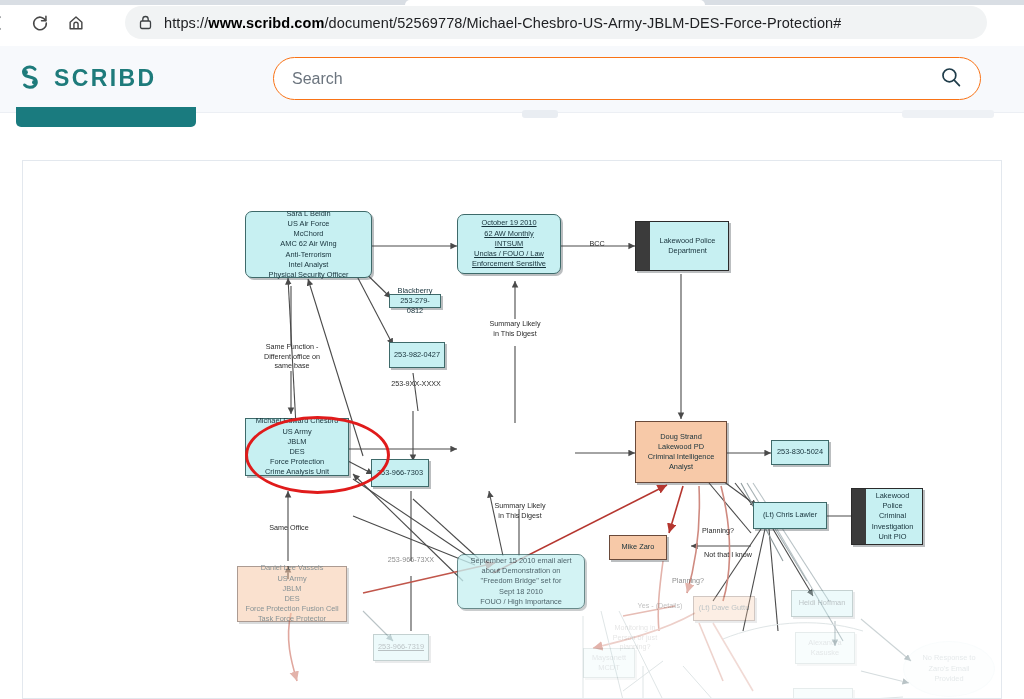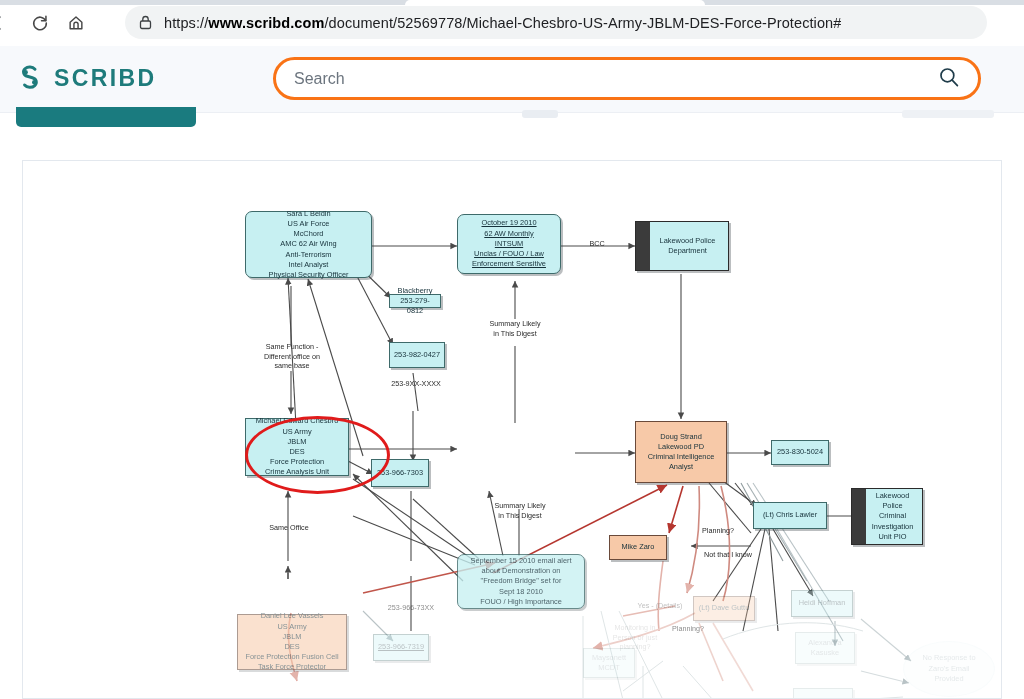--- a/index.html
+++ b/index.html
@@ -52,21 +52,21 @@
   #scribd-logo {
     position: absolute; left: 16px; top: 17px;
     display: flex; align-items: center; gap: 10px;
   }
   #scribd-logo .wordmark {
     font-size: 23px; font-weight: 700; color: #1e7b7b;
     letter-spacing: 2.4px;
   }
   #search-box {
     position: absolute; left: 273px; top: 57px; width: 708px; height: 43px;
-    background: #ffffff; border: 3px solid #f97316; border-radius: 22px;
+    background: #ffffff; border: 1px solid #f97316; border-radius: 22px;
     display: flex; align-items: center; padding: 0 18px;
   }
   #search-box .ph { flex: 1; font-size: 16px; color: #6b747e; }
 
   #teal-button {
     position: absolute; left: 16px; top: 107px; width: 180px; height: 20px;
     background: #1a7b7f; border-radius: 0 0 5px 5px;
   }
   #header-ghost-1 {
     position: absolute; left: 522px; top: 110px; width: 36px; height: 8px;
@@ -101,21 +101,21 @@
   .node.sidebar-black::before {
     content: ""; position: absolute; left: 0; top: 0; bottom: 0; width: 14px;
     background: #3b3b3b;
   }
   .node.rounded { border-radius: 7px; }
   .node .lines { width: 100%; }
 
   
   .fade-10 { opacity: .12; }
   .fade-25 { opacity: .30; }
-  .fade-50 { opacity: .55; margin-top: 48px; }
+  .fade-50 { opacity: .55; }
   .fade-70 { opacity: .78; }
 
   .edge-label {
     position: absolute; font-size: 7.2px; color: #2a2a2a;
     text-align: center; line-height: 1.35; white-space: pre-line;
   }
 
   #red-ellipse {
     position: absolute; left: 222px; top: 255px; width: 145px; height: 78px;
     border: 3.5px solid #e01b1b; border-radius: 50%;

